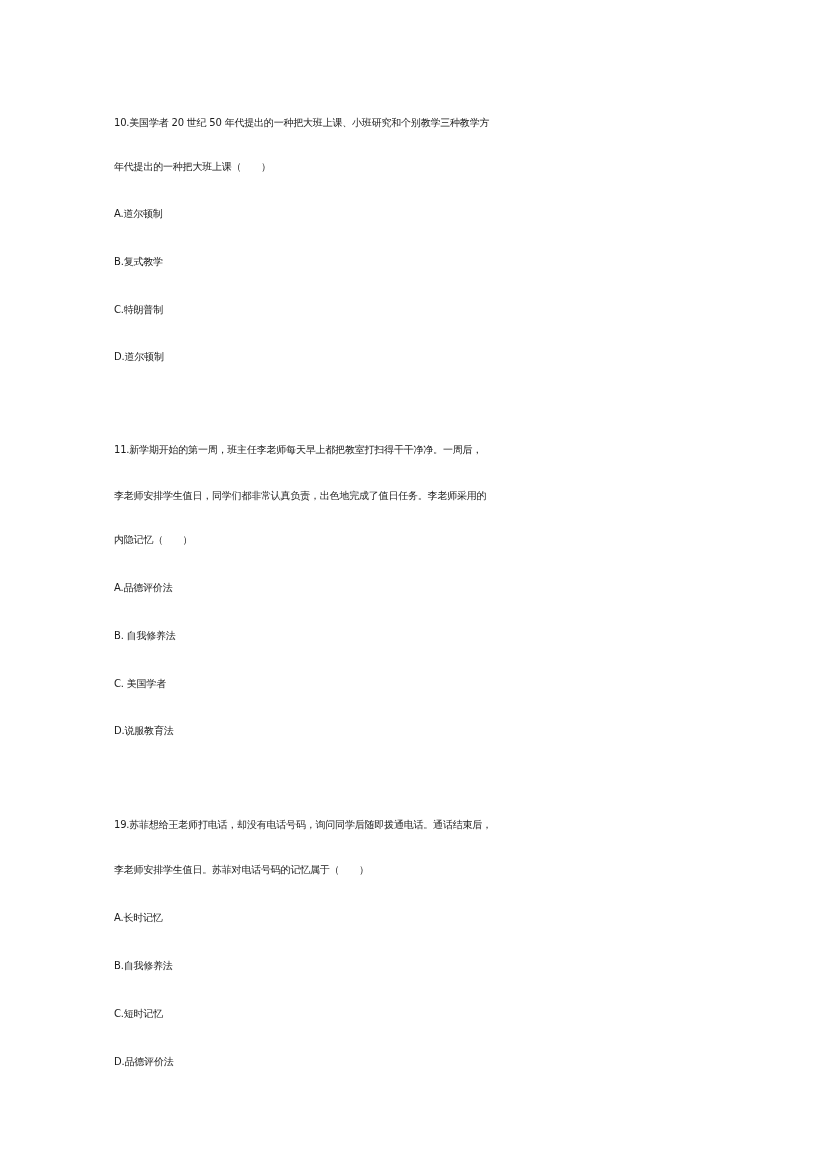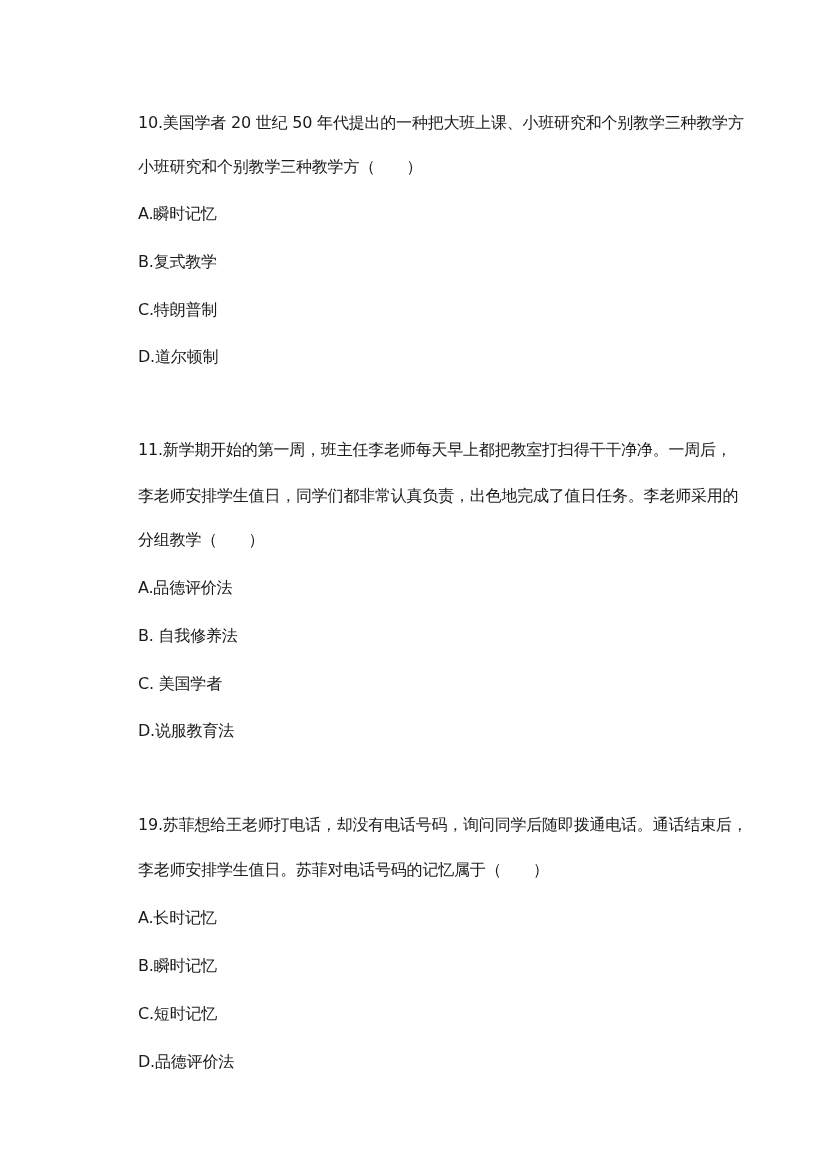--- a/index.html
+++ b/index.html
@@ -1,45 +1,45 @@
 <!DOCTYPE html>
 <html><head>
 <meta charset="utf-8">
 <style>
   html, body { margin:0; padding:0; background:#ffffff; }
   body { width:830px; height:1175px; position:relative; overflow:hidden;
          font-family:"DejaVu Sans", "Liberation Sans", sans-serif; color:#1a1a1a; }
-  .line { position:absolute; left:138px; font-size:16px; line-height:20px; white-space:nowrap; letter-spacing:-0.2px; }
+  .line { position:absolute; left:114px; font-size:10px; line-height:20px; white-space:nowrap; letter-spacing:-0.2px; }
 </style>
 </head>
 <body>
 
 <div>
 
   <div>
     <div class="line" style="top:113px">10.美国学者 20  世纪 50 年代提出的一种把大班上课、小班研究和个别教学三种教学方</div>
-    <div class="line" style="top:157px">小班研究和个别教学三种教学方（　　）</div>
-    <div class="line" style="top:204px">A.瞬时记忆</div>
+    <div class="line" style="top:157px">年代提出的一种把大班上课（　　）</div>
+    <div class="line" style="top:204px">A.道尔顿制</div>
     <div class="line" style="top:252px">B.复式教学</div>
     <div class="line" style="top:300px">C.特朗普制</div>
     <div class="line" style="top:347px">D.道尔顿制</div>
   </div>
 
   <div>
     <div class="line" style="top:440px">11.新学期开始的第一周，班主任李老师每天早上都把教室打扫得干干净净。一周后，</div>
     <div class="line" style="top:486px">李老师安排学生值日，同学们都非常认真负责，出色地完成了值日任务。李老师采用的</div>
-    <div class="line" style="top:530px">分组教学（　　）</div>
+    <div class="line" style="top:530px">内隐记忆（　　）</div>
     <div class="line" style="top:578px">A.品德评价法</div>
     <div class="line" style="top:626px">B.  自我修养法</div>
     <div class="line" style="top:674px">C.  美国学者</div>
     <div class="line" style="top:721px">D.说服教育法</div>
   </div>
 
   <div>
     <div class="line" style="top:815px">19.苏菲想给王老师打电话，却没有电话号码，询问同学后随即拨通电话。通话结束后，</div>
     <div class="line" style="top:860px">李老师安排学生值日。苏菲对电话号码的记忆属于（　　）</div>
     <div class="line" style="top:908px">A.长时记忆</div>
-    <div class="line" style="top:956px">B.瞬时记忆</div>
+    <div class="line" style="top:956px">B.自我修养法</div>
     <div class="line" style="top:1004px">C.短时记忆</div>
     <div class="line" style="top:1052px">D.品德评价法</div>
   </div>
 
 </div>
 
 </body></html>

